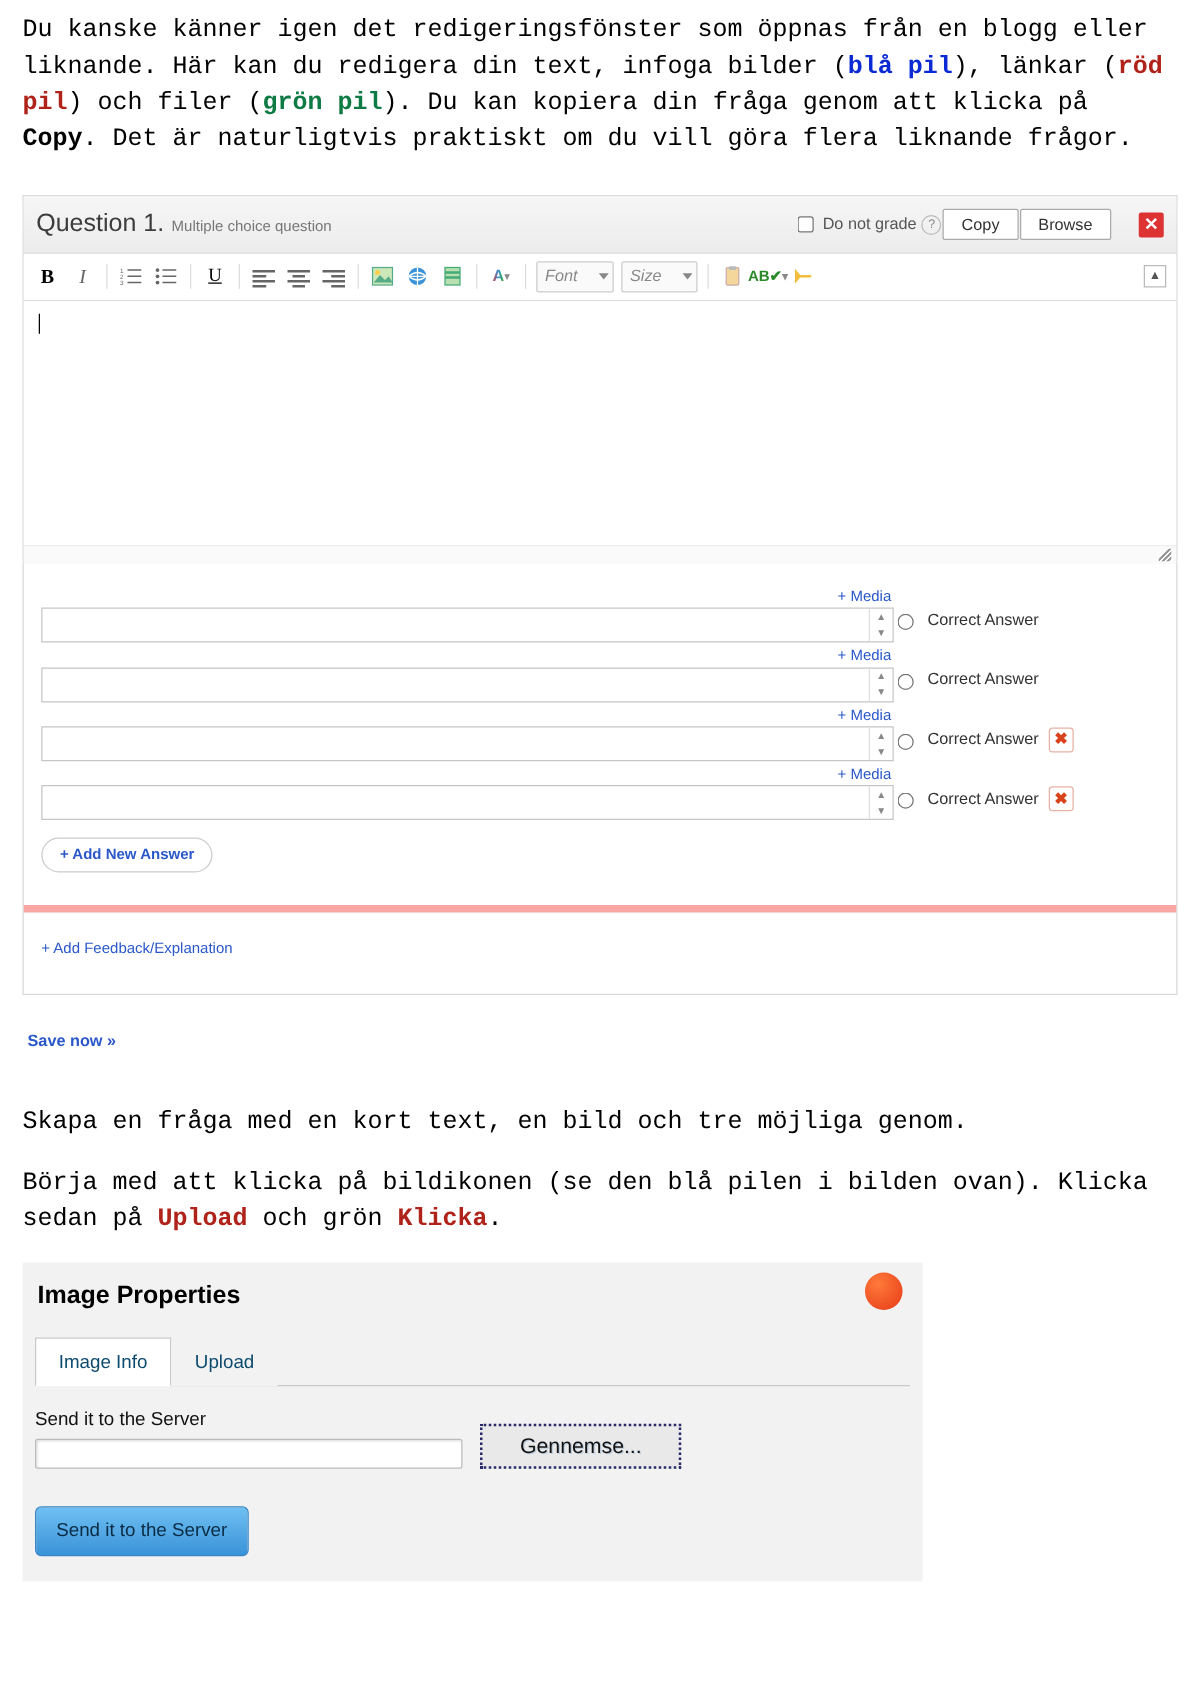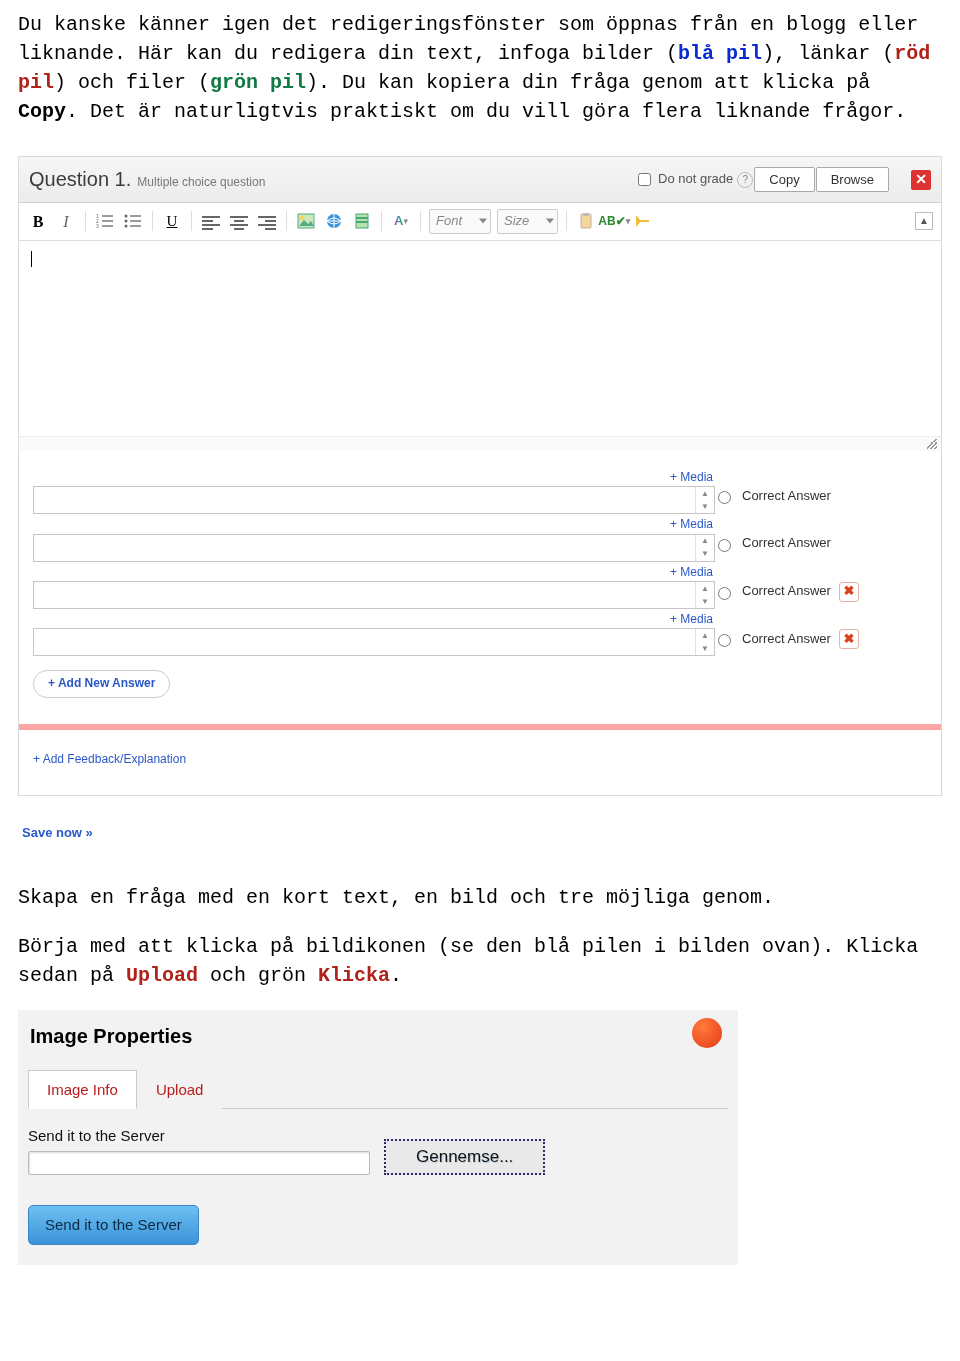--- a/index.html
+++ b/index.html
@@ -126,21 +126,21 @@
     margin-top:12px;
     position:relative;
   }
   .img-props .title{ font-size:20px; font-weight:bold; color:#000; padding:6px 2px 18px 2px;}
   .img-props .close-dot{
     position:absolute; right:16px; top:8px; width:30px; height:30px; border-radius:50%;
     background: radial-gradient(circle at 35% 30%, #ff7a3a, #e63a17);
   }
   .tabs{ display:flex; gap:0; border-bottom:1px solid #c9c9c9; margin:0 0 14px 0;}
   .tab{
-    padding:8px 18px; font-size:15px; color:#b91c1c; background:#f2f2f2;
+    padding:8px 18px; font-size:15px; color:#0c4a6e; background:#f2f2f2;
     border:1px solid transparent; border-bottom:none; position:relative; top:1px;
   }
   .tab.inactive{ background:#fff; border:1px solid #c9c9c9; border-bottom:1px solid #fff;}
   .tab.active-tab{ background:#f2f2f2;}
   .send-label{ font-size:15px; color:#111; margin:2px 0 4px 0;}
   .path-box{
     width:340px; height:22px; border:1px solid #bbb; background:#fff; border-radius:2px;
     box-shadow: inset 1px 1px 2px #ddd;
   }
   .browse-btn{

